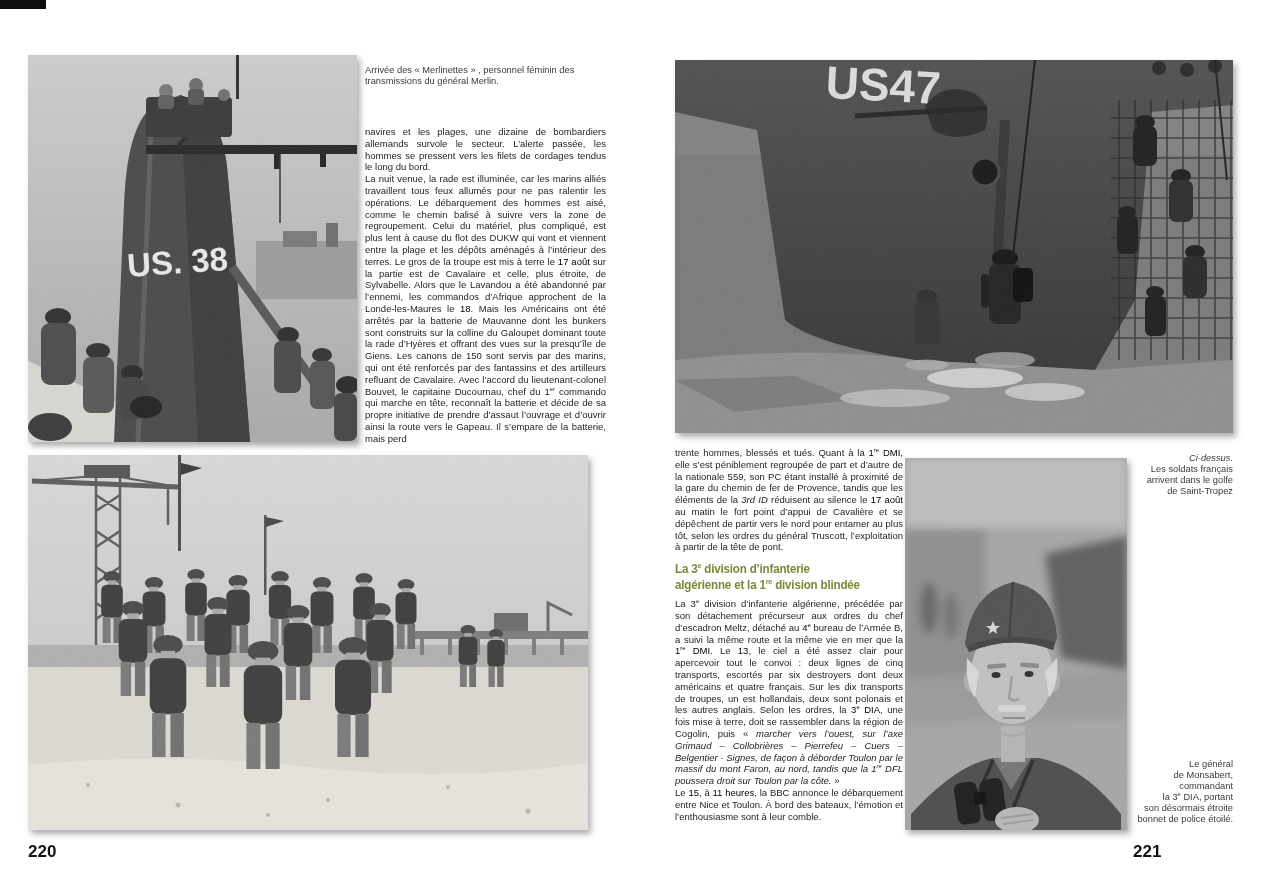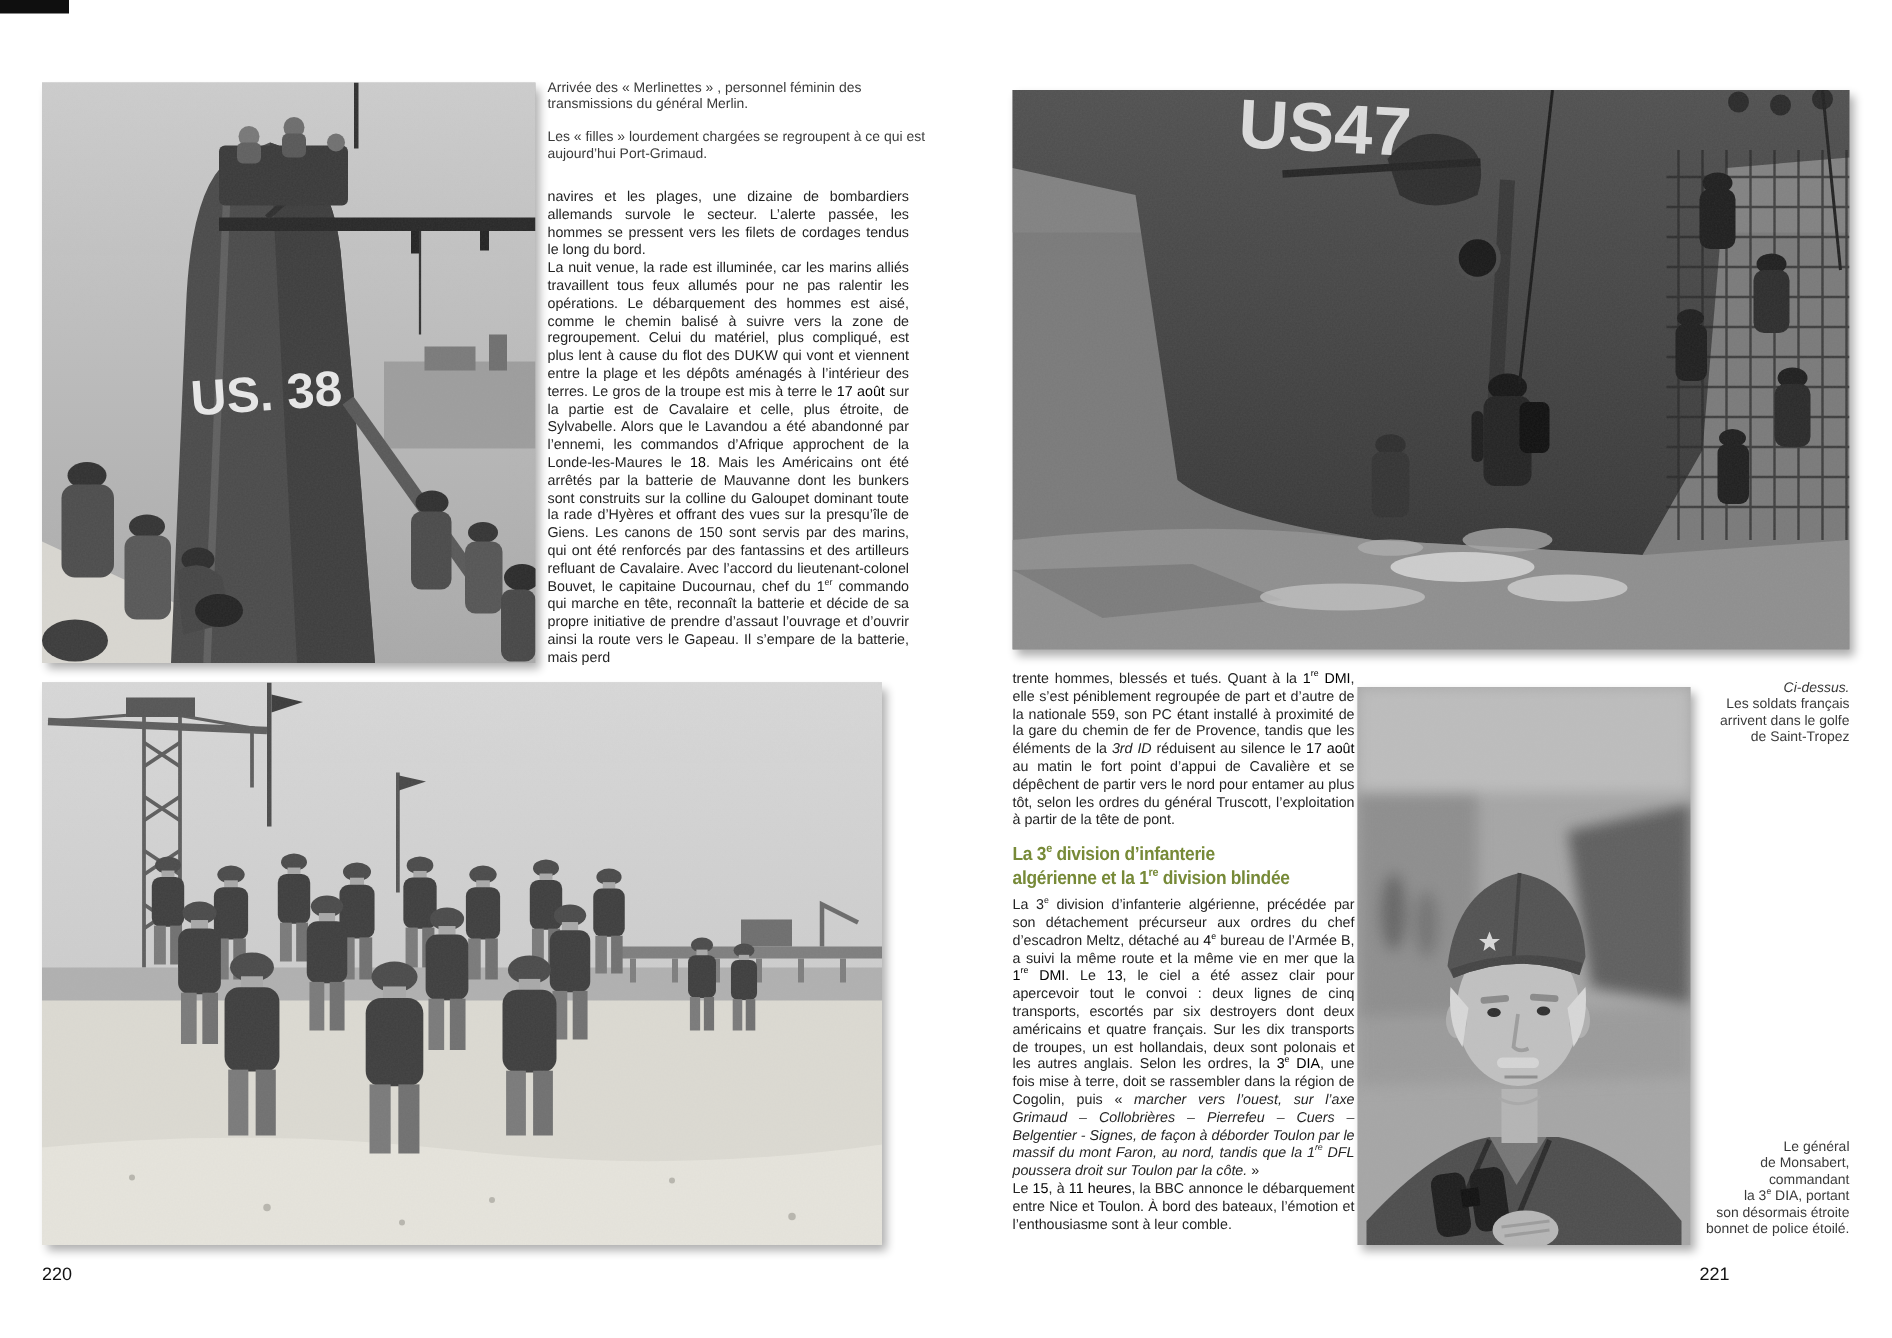--- a/index.html
+++ b/index.html
@@ -6,32 +6,32 @@
   body{
     position:relative;width:1261px;height:892px;overflow:hidden;
     background:#ffffff;color:#242424;
     font-family:"Liberation Sans",sans-serif;
   }
   .page{position:absolute;inset:0}
   .print-mark{position:absolute;left:0;top:0;width:46px;height:9px;background:#0f0f0f}
   figure.photo{position:absolute;margin:0;box-shadow:3px 4px 6px rgba(0,0,0,.32);background:#b9b9b9;line-height:0}
   figure.photo svg{display:block}
   .caption{position:absolute;font-size:9.3px;line-height:11px;color:#3a3a3a}
-  .caption p{margin:0 0 11px 0}
+  .caption p{margin:12px 0 11px 0}
   .cap-right{text-align:right}
   .bodycol{position:absolute;font-size:9.5px;line-height:11.8px;color:#242424}
   .bp{margin:0;text-align:justify}
   .b{font-weight:400;color:#000}
   .i{font-style:italic}
   sup{font-size:.62em;line-height:0;vertical-align:super}
   .heading{
     font-size:12.6px;line-height:15.5px;font-weight:700;margin:9px 0 5px 0;
     letter-spacing:-.2px;transform:scaleX(.92);transform-origin:0 50%;
   }
-  .pagenum{position:absolute;font-size:12px;font-weight:400;color:#121212}
+  .pagenum{position:absolute;font-size:17px;font-weight:700;color:#121212}
   .pn-right{text-align:left}
 </style>
 </head>
 <body>
 
 <div>
   <div class="print-mark"></div>
 
   <section class="page">
 
@@ -88,21 +88,20 @@
           <rect x="282" y="306" width="25" height="48" rx="7" fill="#555555"></rect>
           <ellipse cx="320" cy="330" rx="12" ry="9" fill="#2b2b2b"></ellipse>
           <rect x="306" y="338" width="23" height="48" rx="7" fill="#474747"></rect>
         </g>
         <rect width="329" height="387" filter="url(#g1)" opacity="0.15"></rect>
       </svg>
     </figure>
 
     <div class="caption" style="left:365px;top:53px;width:252px">
       <p>Arrivée des « Merlinettes » , personnel féminin des transmissions du général Merlin.</p>
-      <p>Les « filles » lourdement chargées se regroupent à ce qui est aujourd’hui Port-Grimaud.</p>
     </div>
 
     <div class="bodycol" style="left:365px;top:126px;width:241px">
         <p class="bp"><span>navires et les plages, une dizaine de bombardiers allemands survole le secteur. L’alerte passée, les hommes se pressent vers les filets de cordages tendus le long du bord.</span></p>
         <p class="bp"><span>La nuit venue, la rade est illuminée, car les marins alliés travaillent tous feux allumés pour ne pas ralentir les opérations. Le débarquement des hommes est aisé, comme le chemin balisé à suivre vers la zone de regroupement. Celui du matériel, plus compliqué, est plus lent à cause du flot des DUKW qui vont et viennent entre la plage et les dépôts aménagés à l’intérieur des terres. Le gros de la troupe est mis à terre le </span><span class="b">17 août</span><span> sur la partie est de Cavalaire et celle, plus étroite, de Sylvabelle. Alors que le Lavandou a été abandonné par l’ennemi, les commandos d’Afrique approchent de la Londe-les-Maures le </span><span class="b">18</span><span>. Mais les Américains ont été arrêtés par la batterie de Mauvanne dont les bunkers sont construits sur la colline du Galoupet dominant toute la rade d’Hyères et offrant des vues sur la presqu’île de Giens. Les canons de 150 sont servis par des marins, qui ont été renforcés par des fantassins et des artilleurs refluant de Cavalaire. Avec l’accord du lieutenant-colonel Bouvet, le capitaine Ducournau, chef du 1</span><sup>er</sup><span> commando qui marche en tête, reconnaît la batterie et décide de sa propre initiative de prendre d’assaut l’ouvrage et d’ouvrir ainsi la route vers le Gapeau. Il s’empare de la batterie, mais perd</span></p>
       </div>
 
     <figure class="photo" style="left:28px;top:455px;width:560px;height:375px">
       <svg width="560" height="375" viewBox="0 0 560 375">
         <defs>

